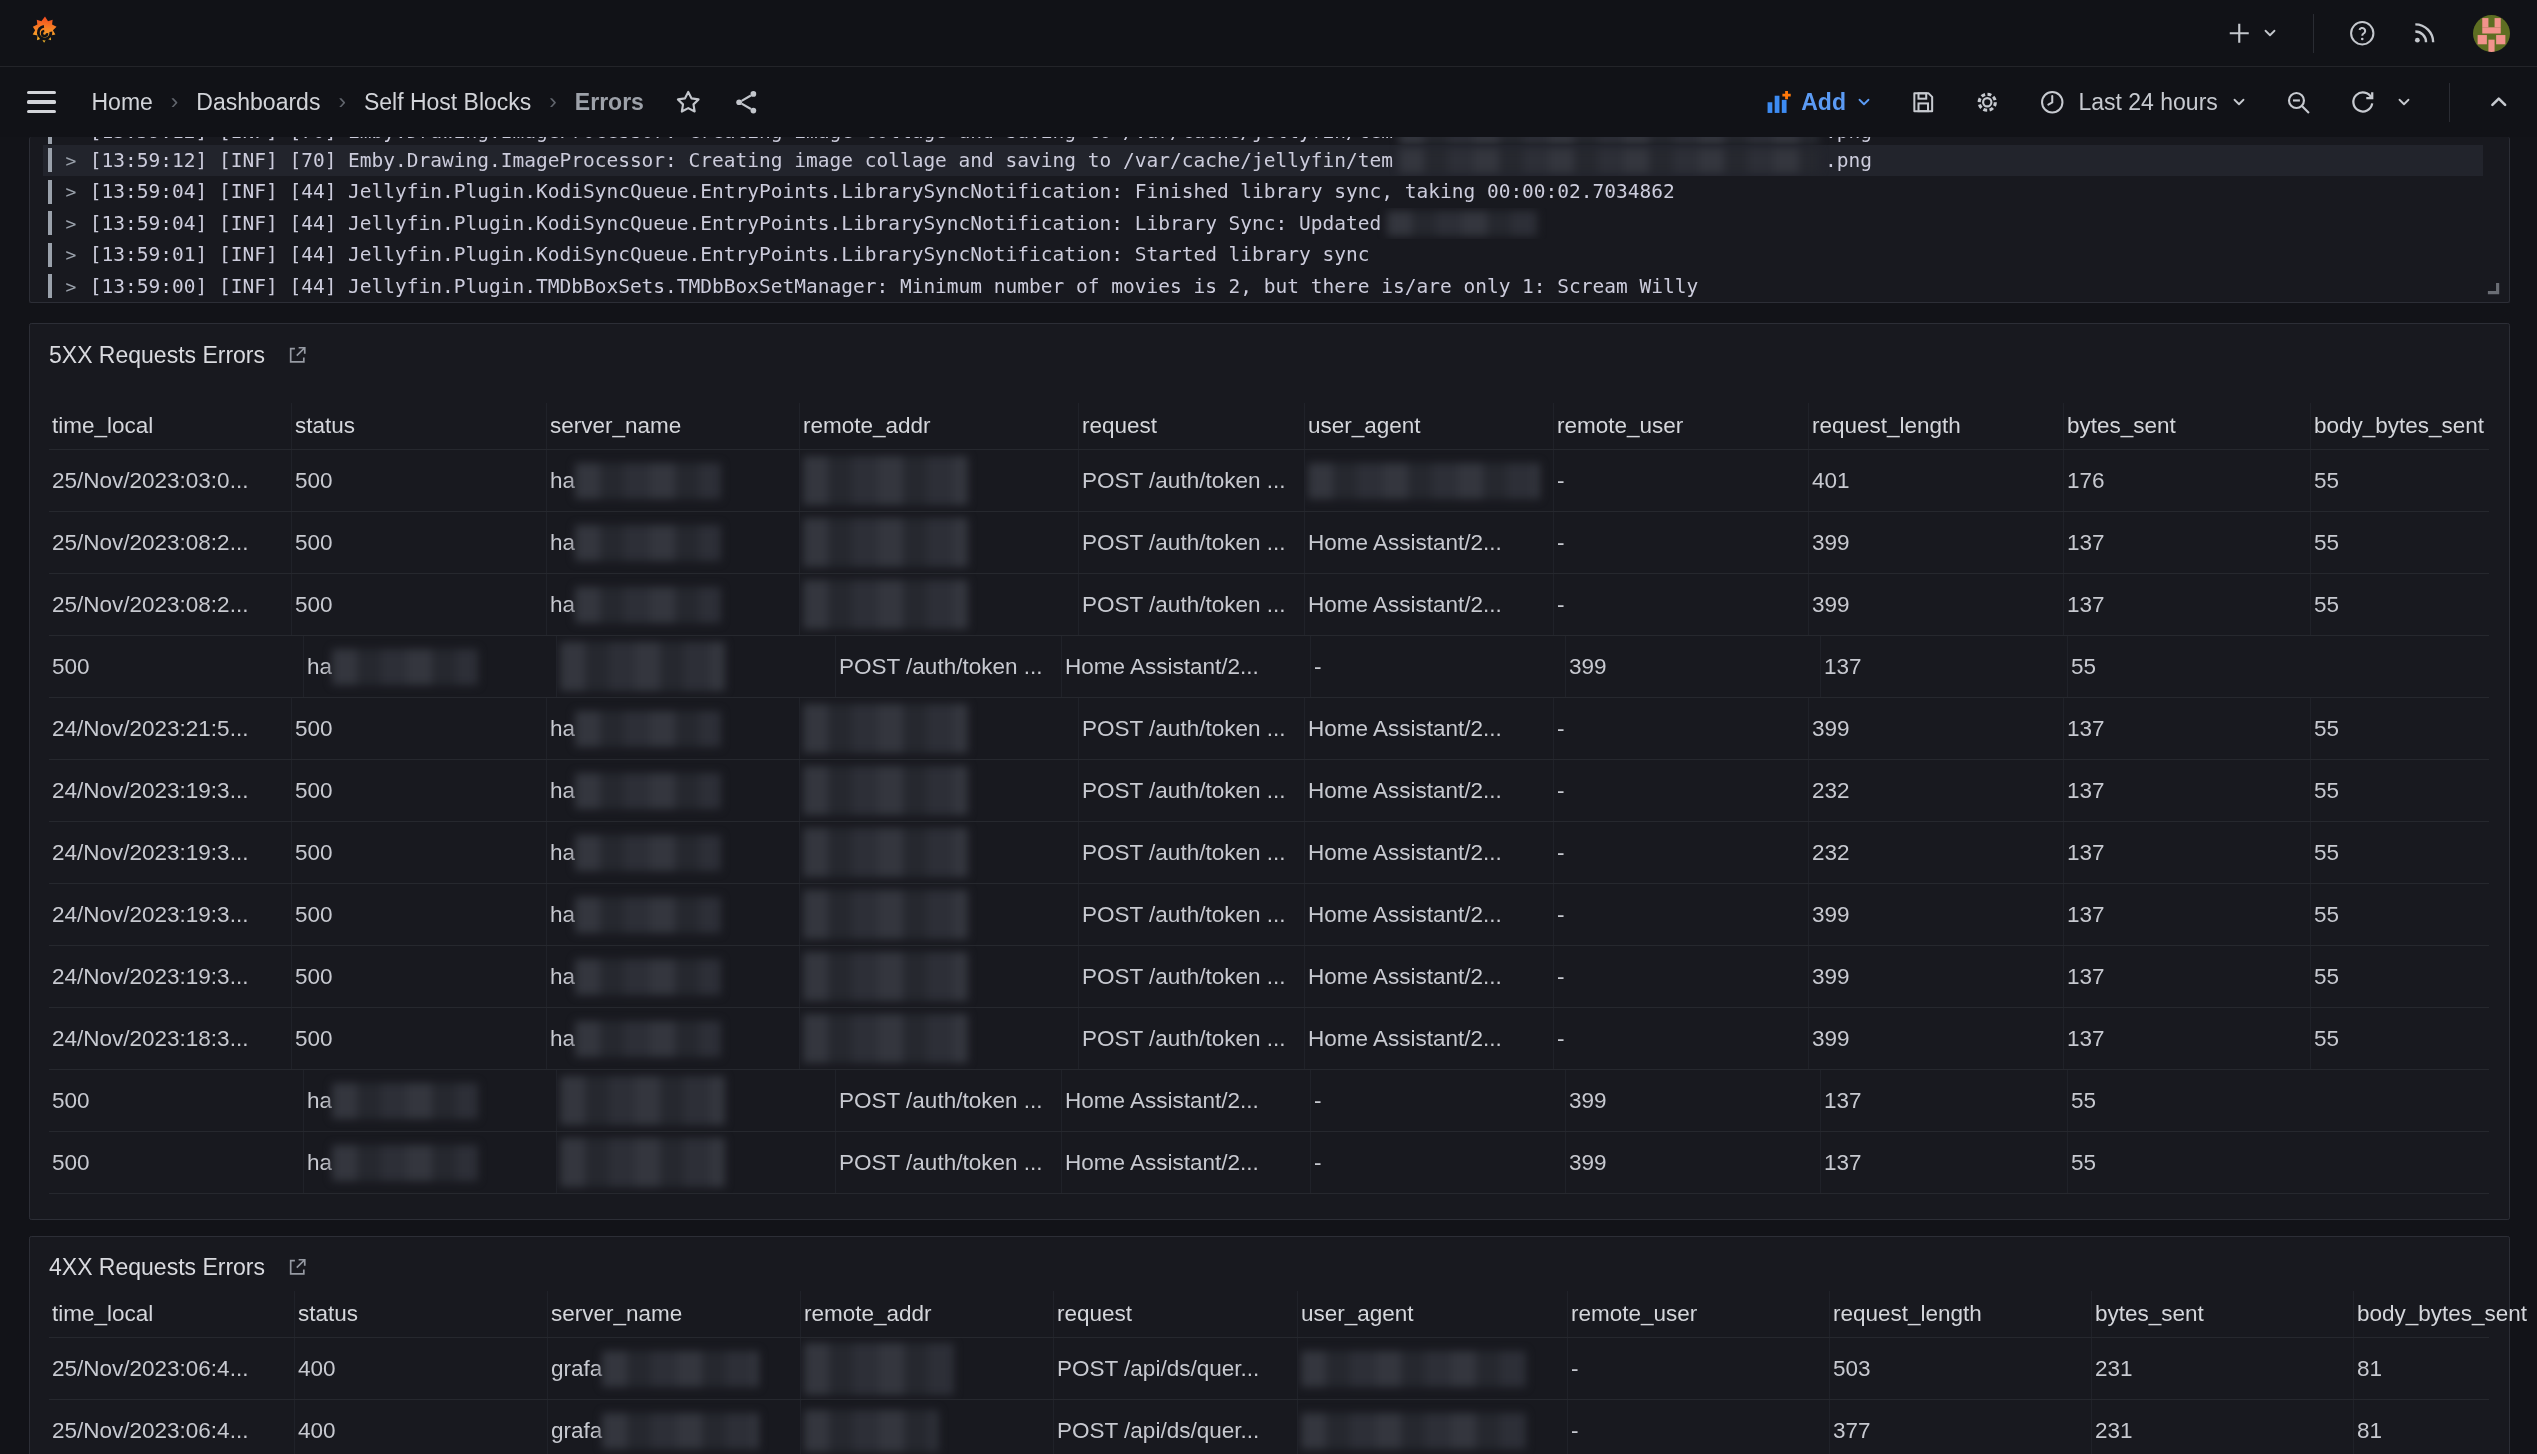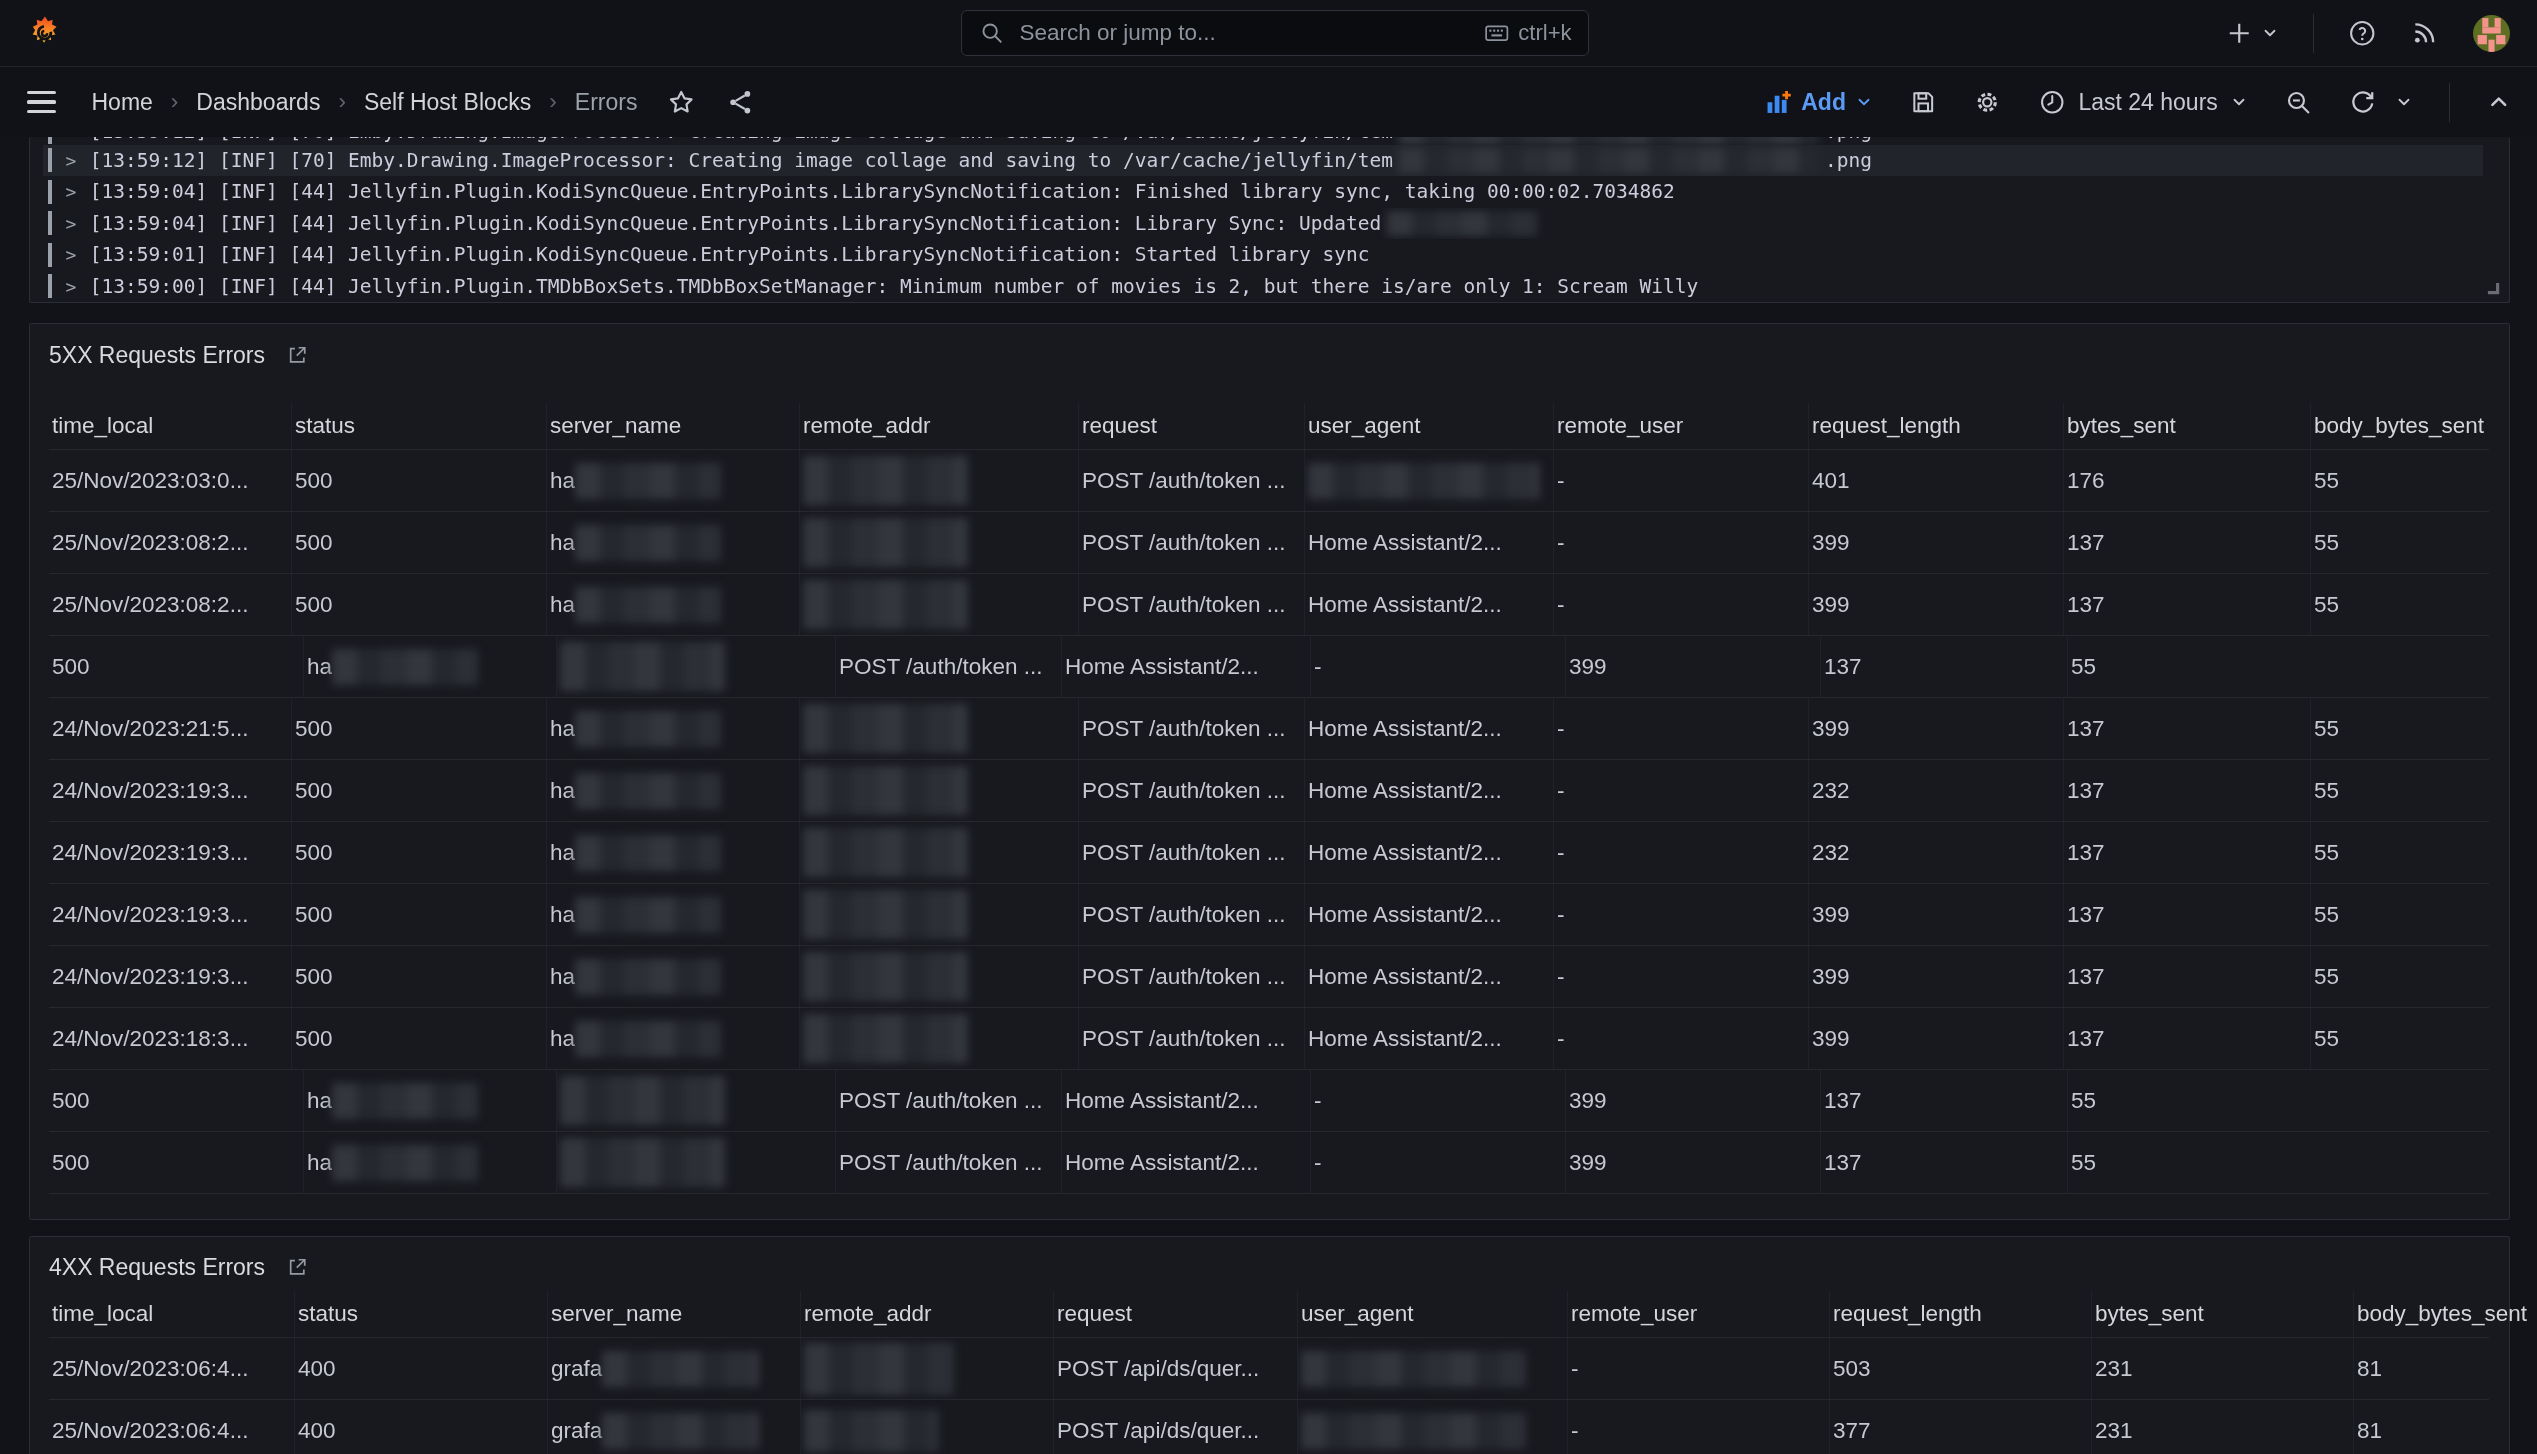--- a/index.html
+++ b/index.html
@@ -29,21 +29,21 @@
   .i38{width:28.5px;height:28.5px;}
   .i24{width:18px;height:18px;}
   .vdiv{width:0.7px;height:39px;background:#2a2c33;}
   .avatar{width:37px;height:37px;border-radius:50%;overflow:hidden;}
   
   .navbar{height:70px;background:#111217;display:flex;align-items:center;padding:0 27px;}
   .hamburger{width:28.5px;height:22.5px;display:flex;flex-direction:column;justify-content:space-between;}
   .hamburger span{display:block;height:3.7px;background:#d2d4d9;border-radius:1.5px;}
   .breadcrumbs{display:flex;align-items:center;gap:18px;font-size:23px;margin-left:36px;}
   .crumb{color:#d2d4d9;}
-  .crumb.current{color:#9da1a9;}
+  .crumb.current{color:#9da1a9;font-weight:bold;}
   .crumb-sep{color:#61656d;font-size:22.5px;}
   .crumb-icons{display:flex;align-items:center;gap:30px;margin-left:30px;color:#c3c6cc;}
   .nav-actions{margin-left:auto;display:flex;align-items:center;gap:36px;color:#c7cad0;}
   .add-btn{display:flex;align-items:center;gap:9px;color:#5b9bf5;font-size:23px;font-weight:bold;}
   .time-btn{display:flex;align-items:center;gap:12px;font-size:23px;color:#c7cad0;}
   .refresh-group{display:flex;align-items:center;gap:18px;}
   
   .content{position:relative;height:1318px;background:#121318;}
   .panel{position:absolute;left:28.5px;width:2481px;background:#18191f;
     border:0.7px solid #2c2e36;border-radius:2.2px;box-sizing:border-box;}
@@ -90,40 +90,20 @@
       <linearGradient id="gflame" x1="0" y1="0" x2="0" y2="1">
         <stop offset="0" stop-color="#f3491f"></stop>
           <stop offset="1" stop-color="#fbc22b"></stop>
       </linearGradient>
     </defs>
     <path d="M12 1l2 3.1 3.1-1-.4 3.3 3 1.4-2.4 2.3 1.6 2.9-3.2.6.3 3.3-3-1.3-1.6 2.9-1.7-2.9-3 1.3.3-3.3-3.2-.6 1.6-2.9L3.9 7.8l3-1.4-.4-3.3 3.1 1z" fill="url(#gflame)"></path>
     <path d="M15.9 11.2a4.2 4.2 0 1 1-4.6-3.6" fill="none" stroke="#111217" stroke-width="1.9"></path>
     <path d="M13.4 12.1a1.7 1.7 0 1 1-1.9-1.5" fill="none" stroke="#111217" stroke-width="1.6"></path>
   </svg>
 
-  <div class="search-wrap">
-    <svg class="i34" viewBox="0 0 24 24">
-      <circle cx="10.5" cy="10.5" r="6.3" fill="none" stroke="currentColor" stroke-width="1.8"></circle>
-      <line x1="15.3" y1="15.3" x2="21" y2="21" stroke="currentColor" stroke-width="1.8"></line>
-    </svg>
-    <input class="search-input" placeholder="Search or jump to..." style="">
-    <span class="search-kbd">
-      <svg class="i34" viewBox="0 0 24 24">
-        <rect x="2" y="6" width="20" height="13" rx="2" fill="none" stroke="currentColor" stroke-width="1.6"></rect>
-        <g fill="currentColor">
-          <rect x="5" y="9" width="2" height="2"></rect>
-            <rect x="8.6" y="9" width="2" height="2"></rect>
-          <rect x="12.2" y="9" width="2" height="2"></rect>
-            <rect x="15.8" y="9" width="2" height="2"></rect>
-          <rect x="7" y="13.5" width="10" height="2"></rect>
-        </g>
-      </svg>
-      <span>ctrl+k</span>
-    </span>
-  </div>
 
   <div class="topbar-right">
     <span class="plus-group">
       <svg class="i38" viewBox="0 0 24 24">
         <path d="M12 4v16M4 12h16" stroke="currentColor" stroke-width="1.8" fill="none"></path>
       </svg>
       <svg class="i24" viewBox="0 0 24 24">
         <path d="M6 9l6 6 6-6" fill="none" stroke="currentColor" stroke-width="2.4" stroke-linecap="round" stroke-linejoin="round"></path>
       </svg>
     </span>

